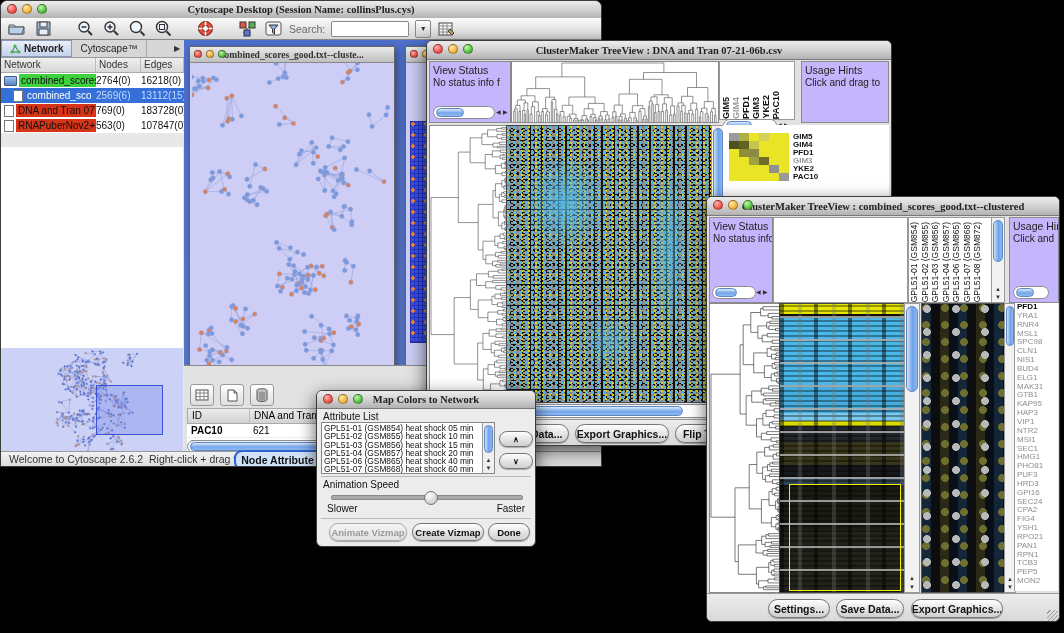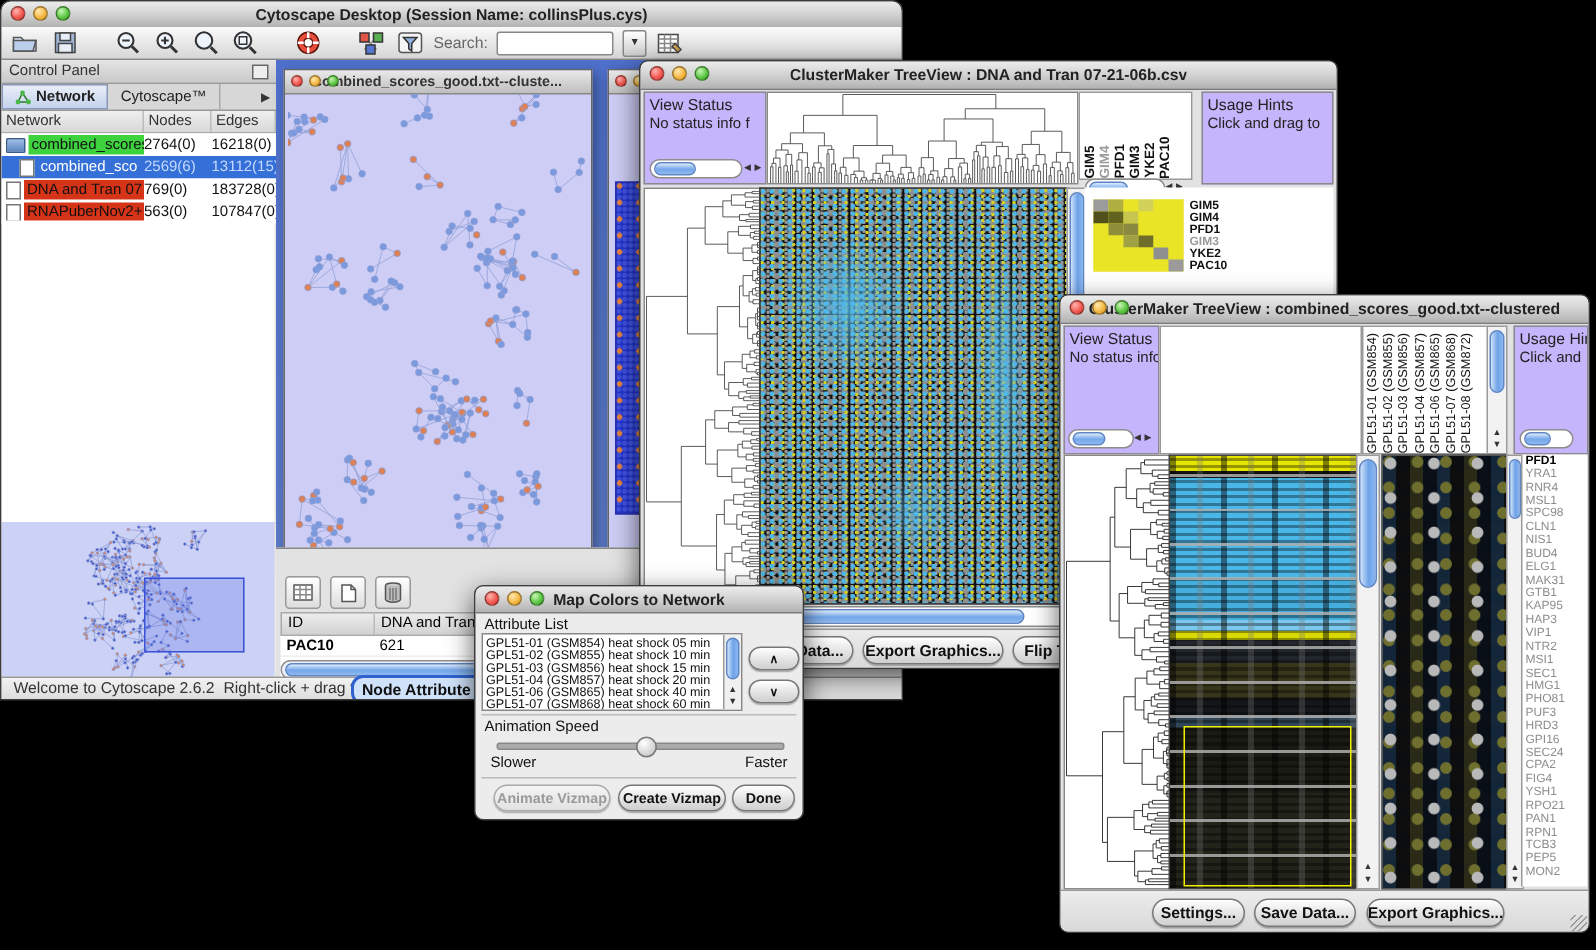--- a/index.html
+++ b/index.html
@@ -7,21 +7,21 @@
           font-family:"Liberation Sans",sans-serif;-webkit-font-smoothing:antialiased;}
   .win{position:absolute;box-shadow:0 6px 18px rgba(0,0,0,.65);border:1px solid #3c3c3c;background:#e6e6e6;}
   .titlebar{position:absolute;left:0;top:0;right:0;height:17px;
             background:linear-gradient(#ececec,#cfcfcf 55%,#b2b2b2);border-bottom:1px solid #7a7a7a;
             display:flex;align-items:center;justify-content:center;font-size:10.5px;font-weight:bold;color:#222;}
   .lights{position:absolute;left:6px;top:3px;display:flex;gap:5px;}
   .light{width:10px;height:10px;border-radius:50%;border:1px solid rgba(0,0,0,.35);box-sizing:border-box;}
   .light.r{background:radial-gradient(circle at 35% 30%,#ffb3ad,#f1544c 60%,#c33a33);}
   .light.y{background:radial-gradient(circle at 35% 30%,#ffe9b0,#f5b53e 60%,#c78e22);}
   .light.g{background:radial-gradient(circle at 35% 30%,#c8f5b4,#57c43f 60%,#3c9427);}
-  .ttext{white-space:nowrap;overflow:hidden;text-overflow:ellipsis;max-width:92%;}
+  .ttext{white-space:nowrap;overflow:hidden;text-overflow:ellipsis;max-width:92%;font-family:Liberation Serif, serif;}
 
   
   .btn{position:absolute;display:flex;align-items:center;justify-content:center;
        border:1px solid #777;border-radius:10px;background:linear-gradient(#ffffff,#e8e8e8 45%,#cfcfcf);
        font-size:10.5px;font-weight:bold;color:#111;box-shadow:0 1px 1px rgba(0,0,0,.3);white-space:nowrap;overflow:hidden;}
   .btn.disabled{color:#9a9a9a;border-color:#aaa;background:linear-gradient(#f4f4f4,#e2e2e2);}
   .pill{position:absolute;border:1px solid #8d8d8d;border-radius:8px;background:#fff;}
   .pthumb{position:absolute;border-radius:6px;background:linear-gradient(#dcebfc,#74a6ea 55%,#8fbaf0);border:1px solid #5f86c2;}
   .arr{font-size:6px;color:#333;line-height:1;}
   .vscroll{position:absolute;background:#f2f2f2;border:1px solid #9a9a9a;}
@@ -266,24 +266,20 @@
       <span class="tbicon">
         <svg width="18" height="16" viewBox="0 0 18 16">
             <rect x="1" y="2" width="13" height="12" fill="#fff" stroke="#444"></rect>
             <path d="M1 5h13M1 8h13M1 11h13M5 2v12M9 2v12" stroke="#888"></path>
             <path d="M12 8l4 4-2 2-4-4z" fill="#c8a050" stroke="#444"></path>
           </svg>
       </span>
     </div>
 
     <div id="cpanel">
-      <div class="phead">
-        <span>Control Panel</span>
-        <span class="floatico"></span>
-      </div>
       <div id="cptabs">
         <span class="cptab sel">
           <svg width="11" height="10" viewBox="0 0 11 10">
               <path d="M2 8L5 2l4 6z" fill="none" stroke="#2a7a2a"></path>
               <circle cx="5" cy="2" r="1.6" fill="#46b846"></circle>
               <circle cx="2" cy="8" r="1.6" fill="#46b846"></circle>
               <circle cx="9" cy="8" r="1.6" fill="#46b846"></circle>
             </svg>
           <span>Network</span>
         </span>

